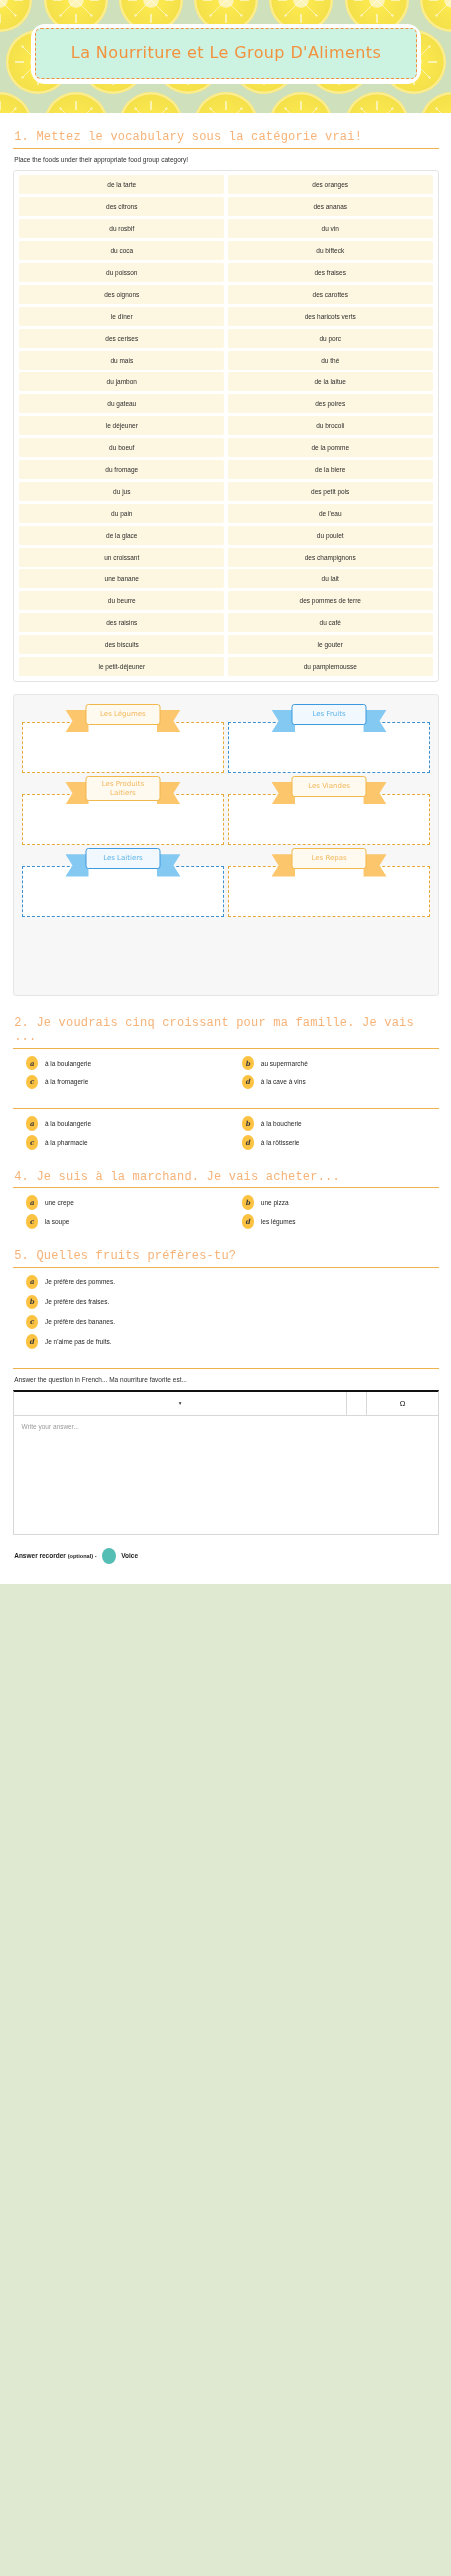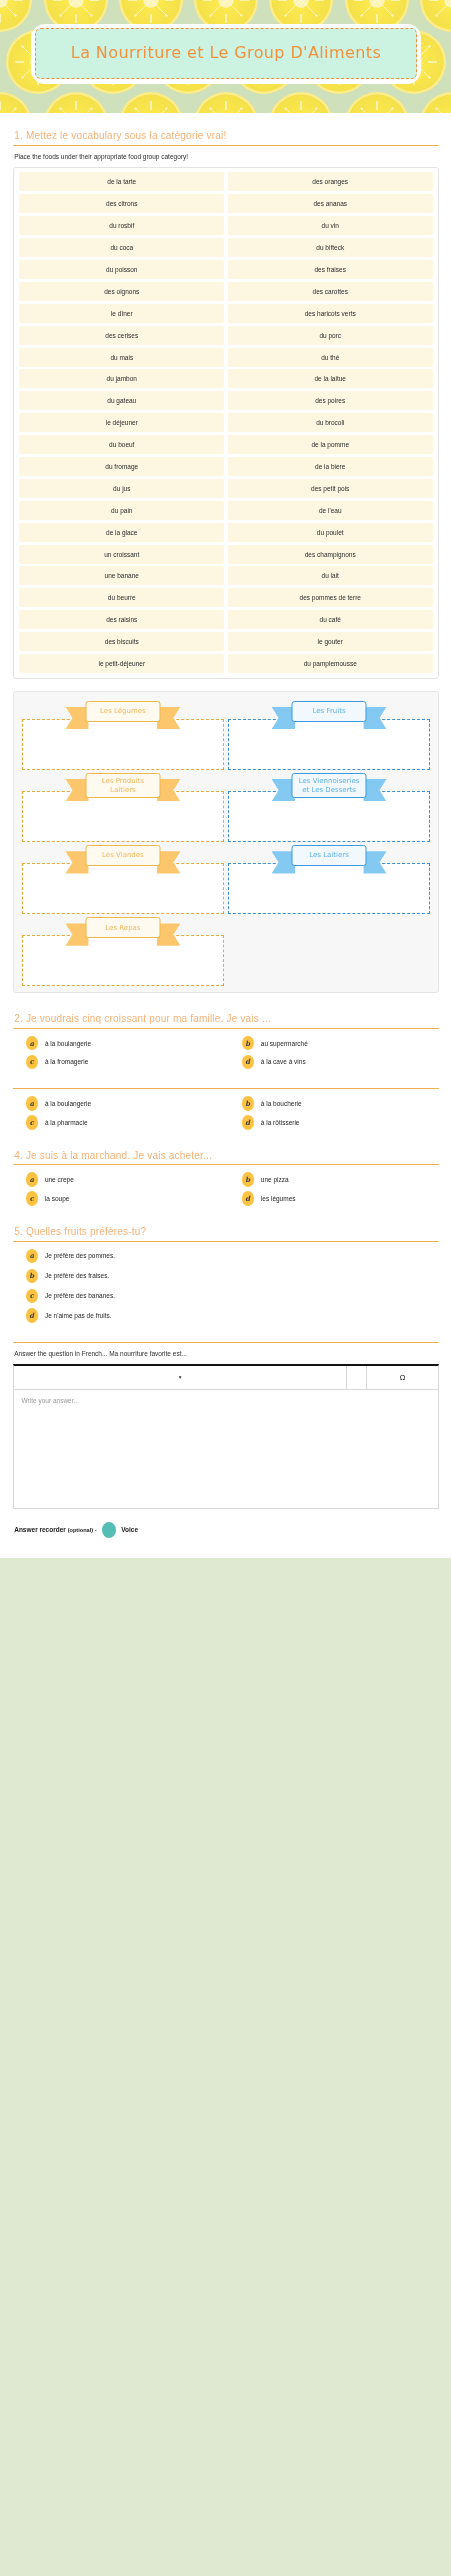--- a/index.html
+++ b/index.html
@@ -75,23 +75,23 @@
   .sheet {
     position: relative;
     z-index: 2;
     background: #ffffff;
     margin: 29px 0 0 0;
     padding: 16.5px 13px 20px 13px;
     min-height: 118px;
   }
 
   .q-head {
-    font-family: Liberation Sans, sans-serif;
+    font-family: Liberation Mono, monospace;
     color: #f6b277;
-    font-size: 10px;
+    font-size: 12px;
     letter-spacing: 0.2px;
     padding: 1.2px 0 3.5px 1.2px;
   }
   .q-rule {
     border-bottom: 0.9px solid #f0b24f;
     margin: 0 0 7px 0;
   }
   .q-sub {
     font-size: 6.5px;
     color: #2d2d2d;
@@ -368,30 +368,20 @@
             <div class="ribbon">
               <div class="tails">
                 <div class="tail l"></div>
                 <div class="tail r"></div>
               </div>
               <div class="plate">Les Produits Laitiers</div>
             </div>
             <div class="dropzone"></div>
           </div>
           <div class="cat-cell">
-            <div class="ribbon blue">
-              <div class="tails">
-                <div class="tail l"></div>
-                <div class="tail r"></div>
-              </div>
-              <div class="plate">Les Viennoiseries et Les Desserts</div>
-            </div>
-            <div class="dropzone blue"></div>
-          </div>
-          <div class="cat-cell">
             <div class="ribbon">
               <div class="tails">
                 <div class="tail l"></div>
                 <div class="tail r"></div>
               </div>
               <div class="plate">Les Viandes</div>
             </div>
             <div class="dropzone"></div>
           </div>
           <div class="cat-cell">

